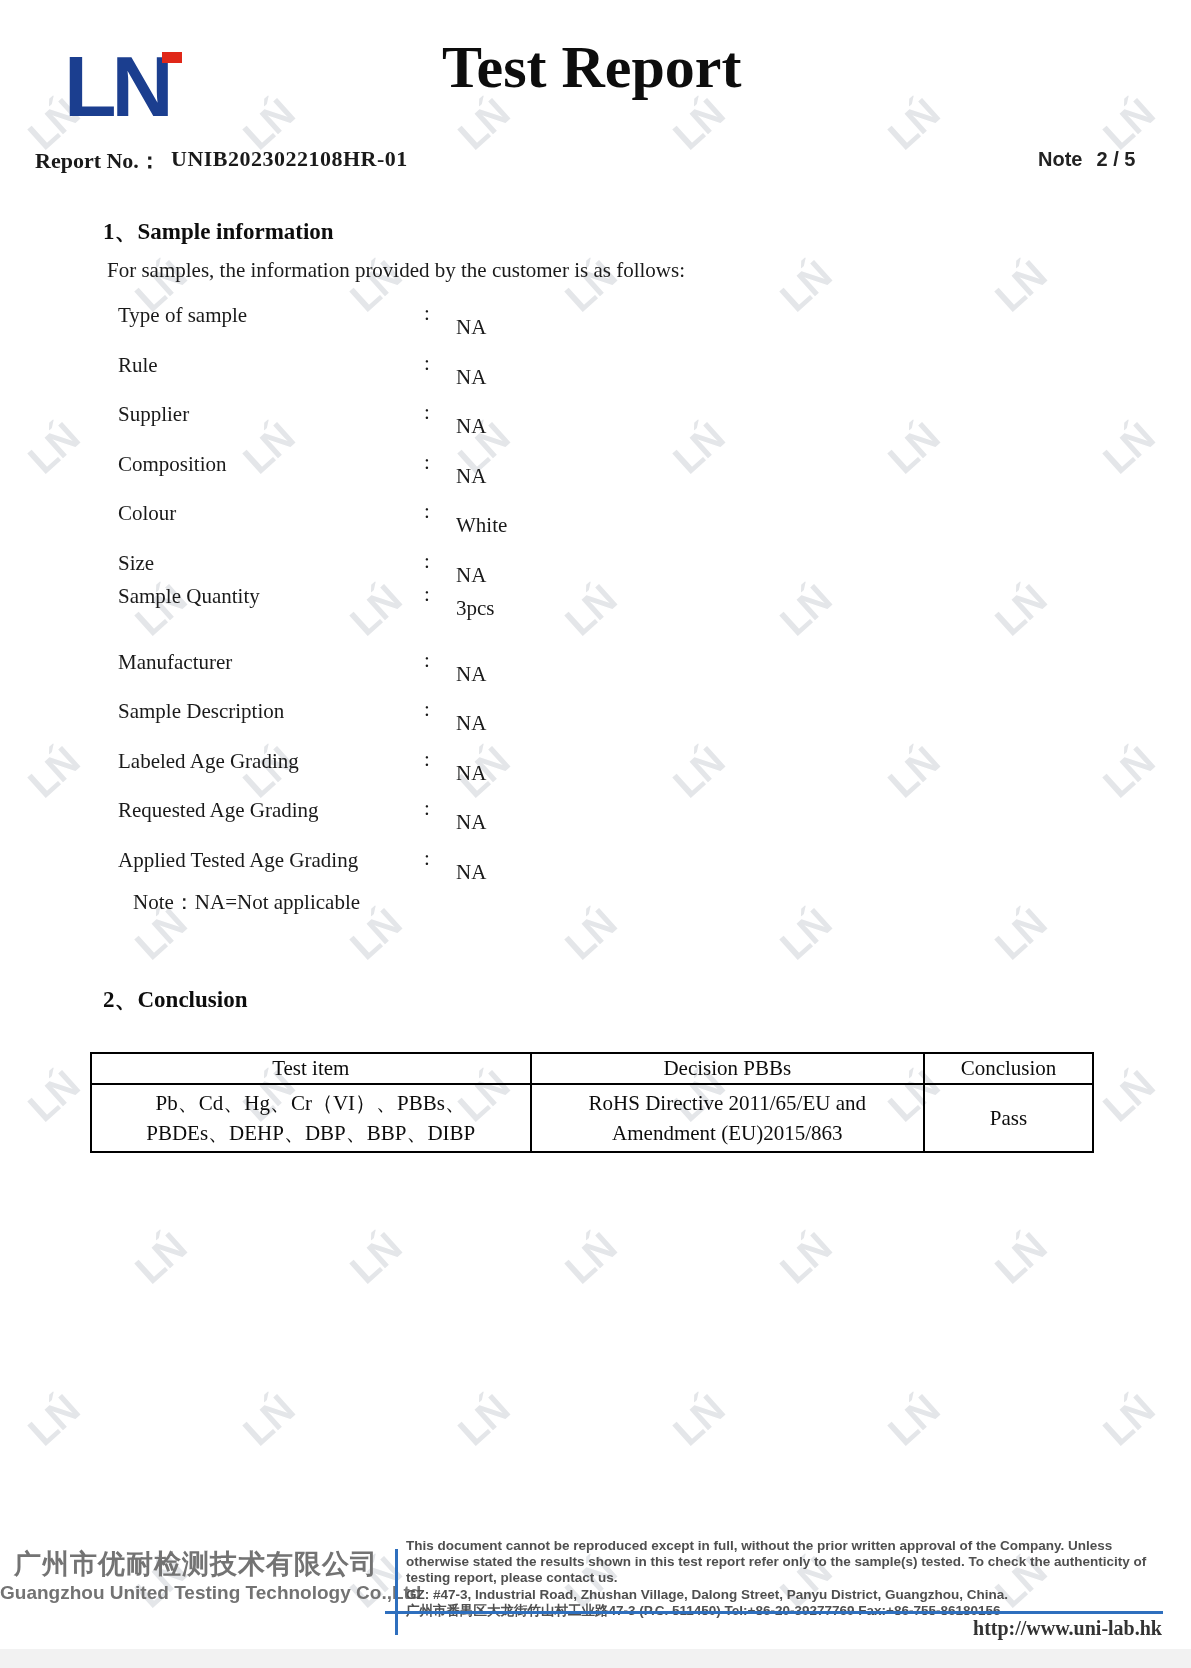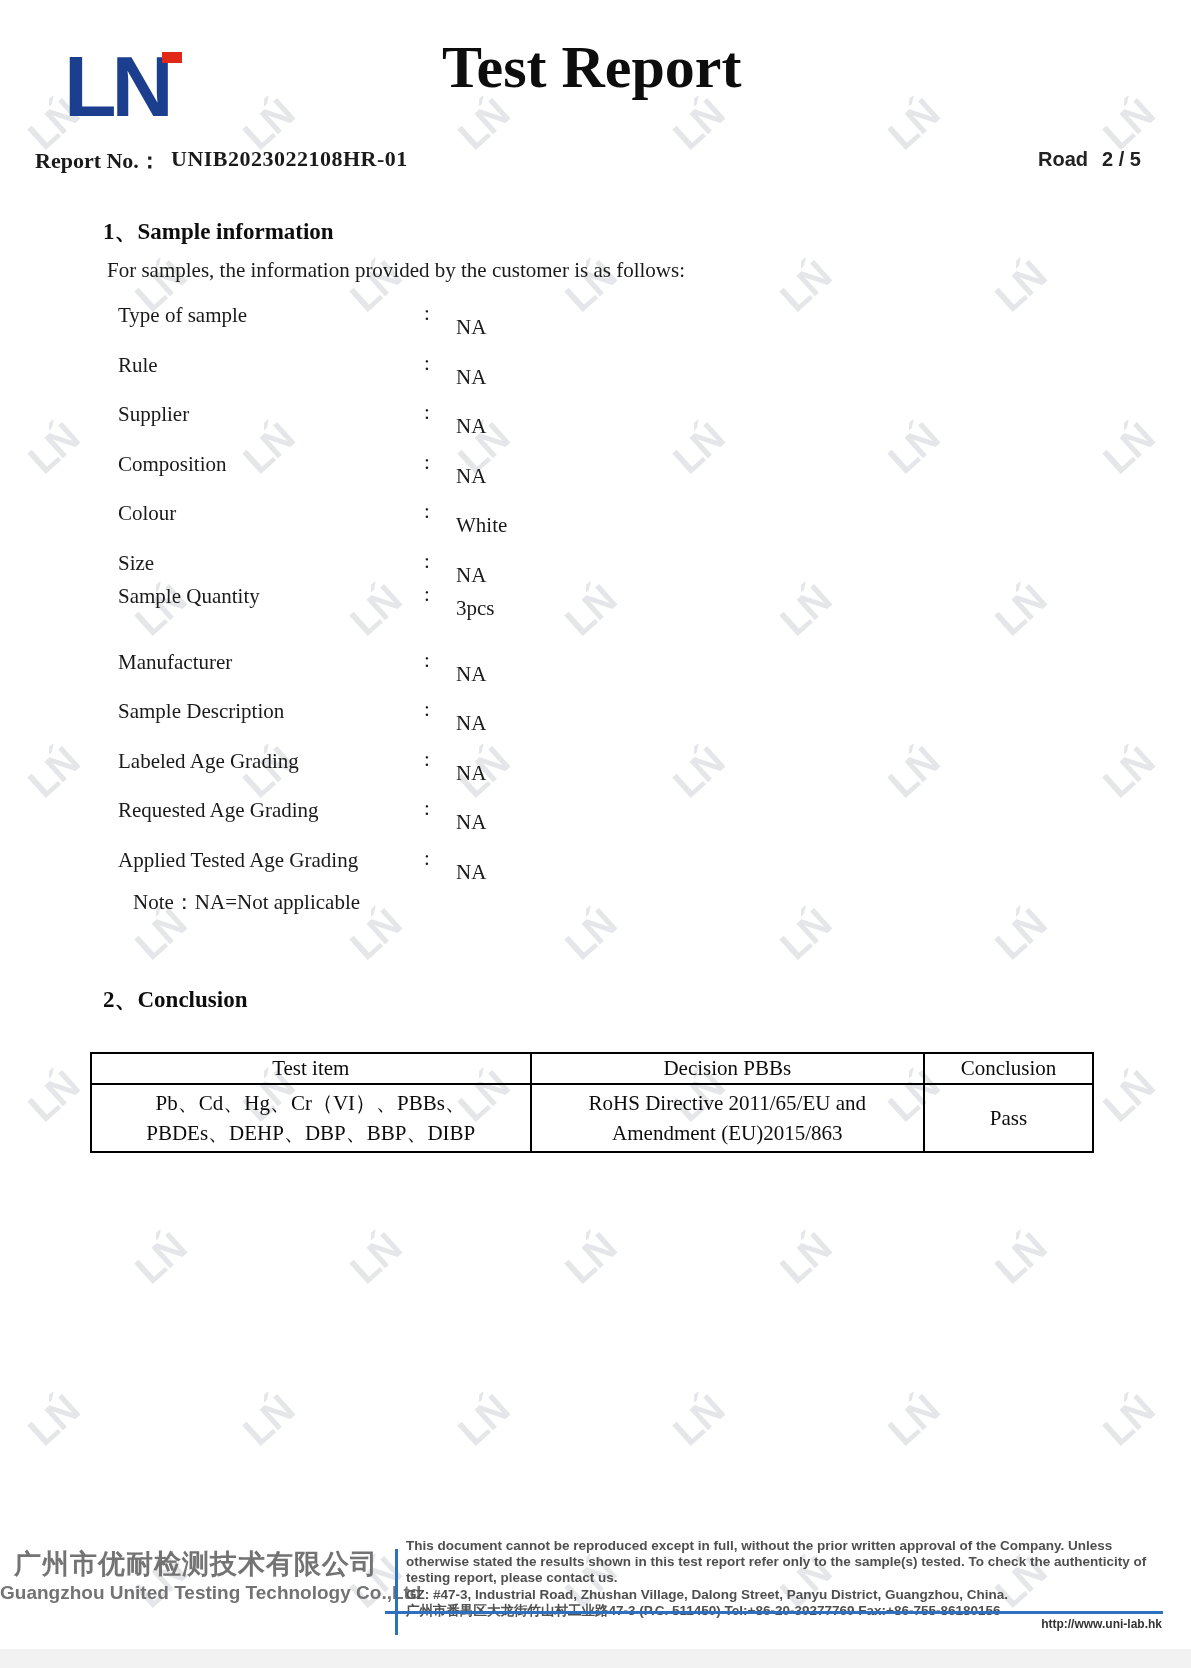--- a/index.html
+++ b/index.html
@@ -92,22 +92,22 @@
   .footer-disclaimer{
     position:absolute;left:406px;top:1538px;width:760px;
     font-family:"Liberation Sans", sans-serif;
     font-weight:700;font-size:13.5px;line-height:1.2;color:#4f4f4f;
   }
   .footer-disclaimer p{margin:0;}
   .footer-hline{position:absolute;left:385px;top:1611px;width:778px;height:3px;background:#2e6fbe;}
   .footer-url{
     position:absolute;left:760px;top:1617px;width:402px;
     text-align:right;
-    font-family:Liberation Sans, sans-serif;
-    font-weight:700;font-size:12px;color:#333;
+    font-family:Liberation Serif, serif;
+    font-weight:700;font-size:20px;color:#333;
     text-decoration:none;display:block;
   }
   .bottom-bar{position:absolute;left:0;top:1649px;width:1191px;height:19px;background:#f2f2f2;}
 </style>
 </head>
 <body>
 
 <div class="page">
 
   <div class="wm-layer" id="watermark-layer">
@@ -173,21 +173,21 @@
     <div class="logo">
       <span class="logo-text">LN</span>
       <span class="logo-dot"></span>
     </div>
 
     <h1 class="doc-title">Test Report</h1>
 
     <div class="report-line">
       <span class="report-no-label">Report No.：</span>
       <span class="report-no-value">UNIB2023022108HR-01</span>
-      <span class="page-indicator"><span>Road</span><span class="gap"></span><span>2 / 5</span></span>
+      <span class="page-indicator"><span>Note</span><span class="gap"></span><span>2 / 5</span></span>
     </div>
 
     <h2 class="sec-heading" style="left:103px;top:216px;">1、Sample information</h2>
     <p class="sec-intro" style="left:107px;top:258px;">For samples, the information provided by the customer is as follows:</p>
 
     <div id="sample-info-list">
       <div class="field-row" style="top: 303px;">
         <span class="f-label">Type of sample</span>
         <span class="f-colon">:</span>
         <span class="f-value">NA</span>

